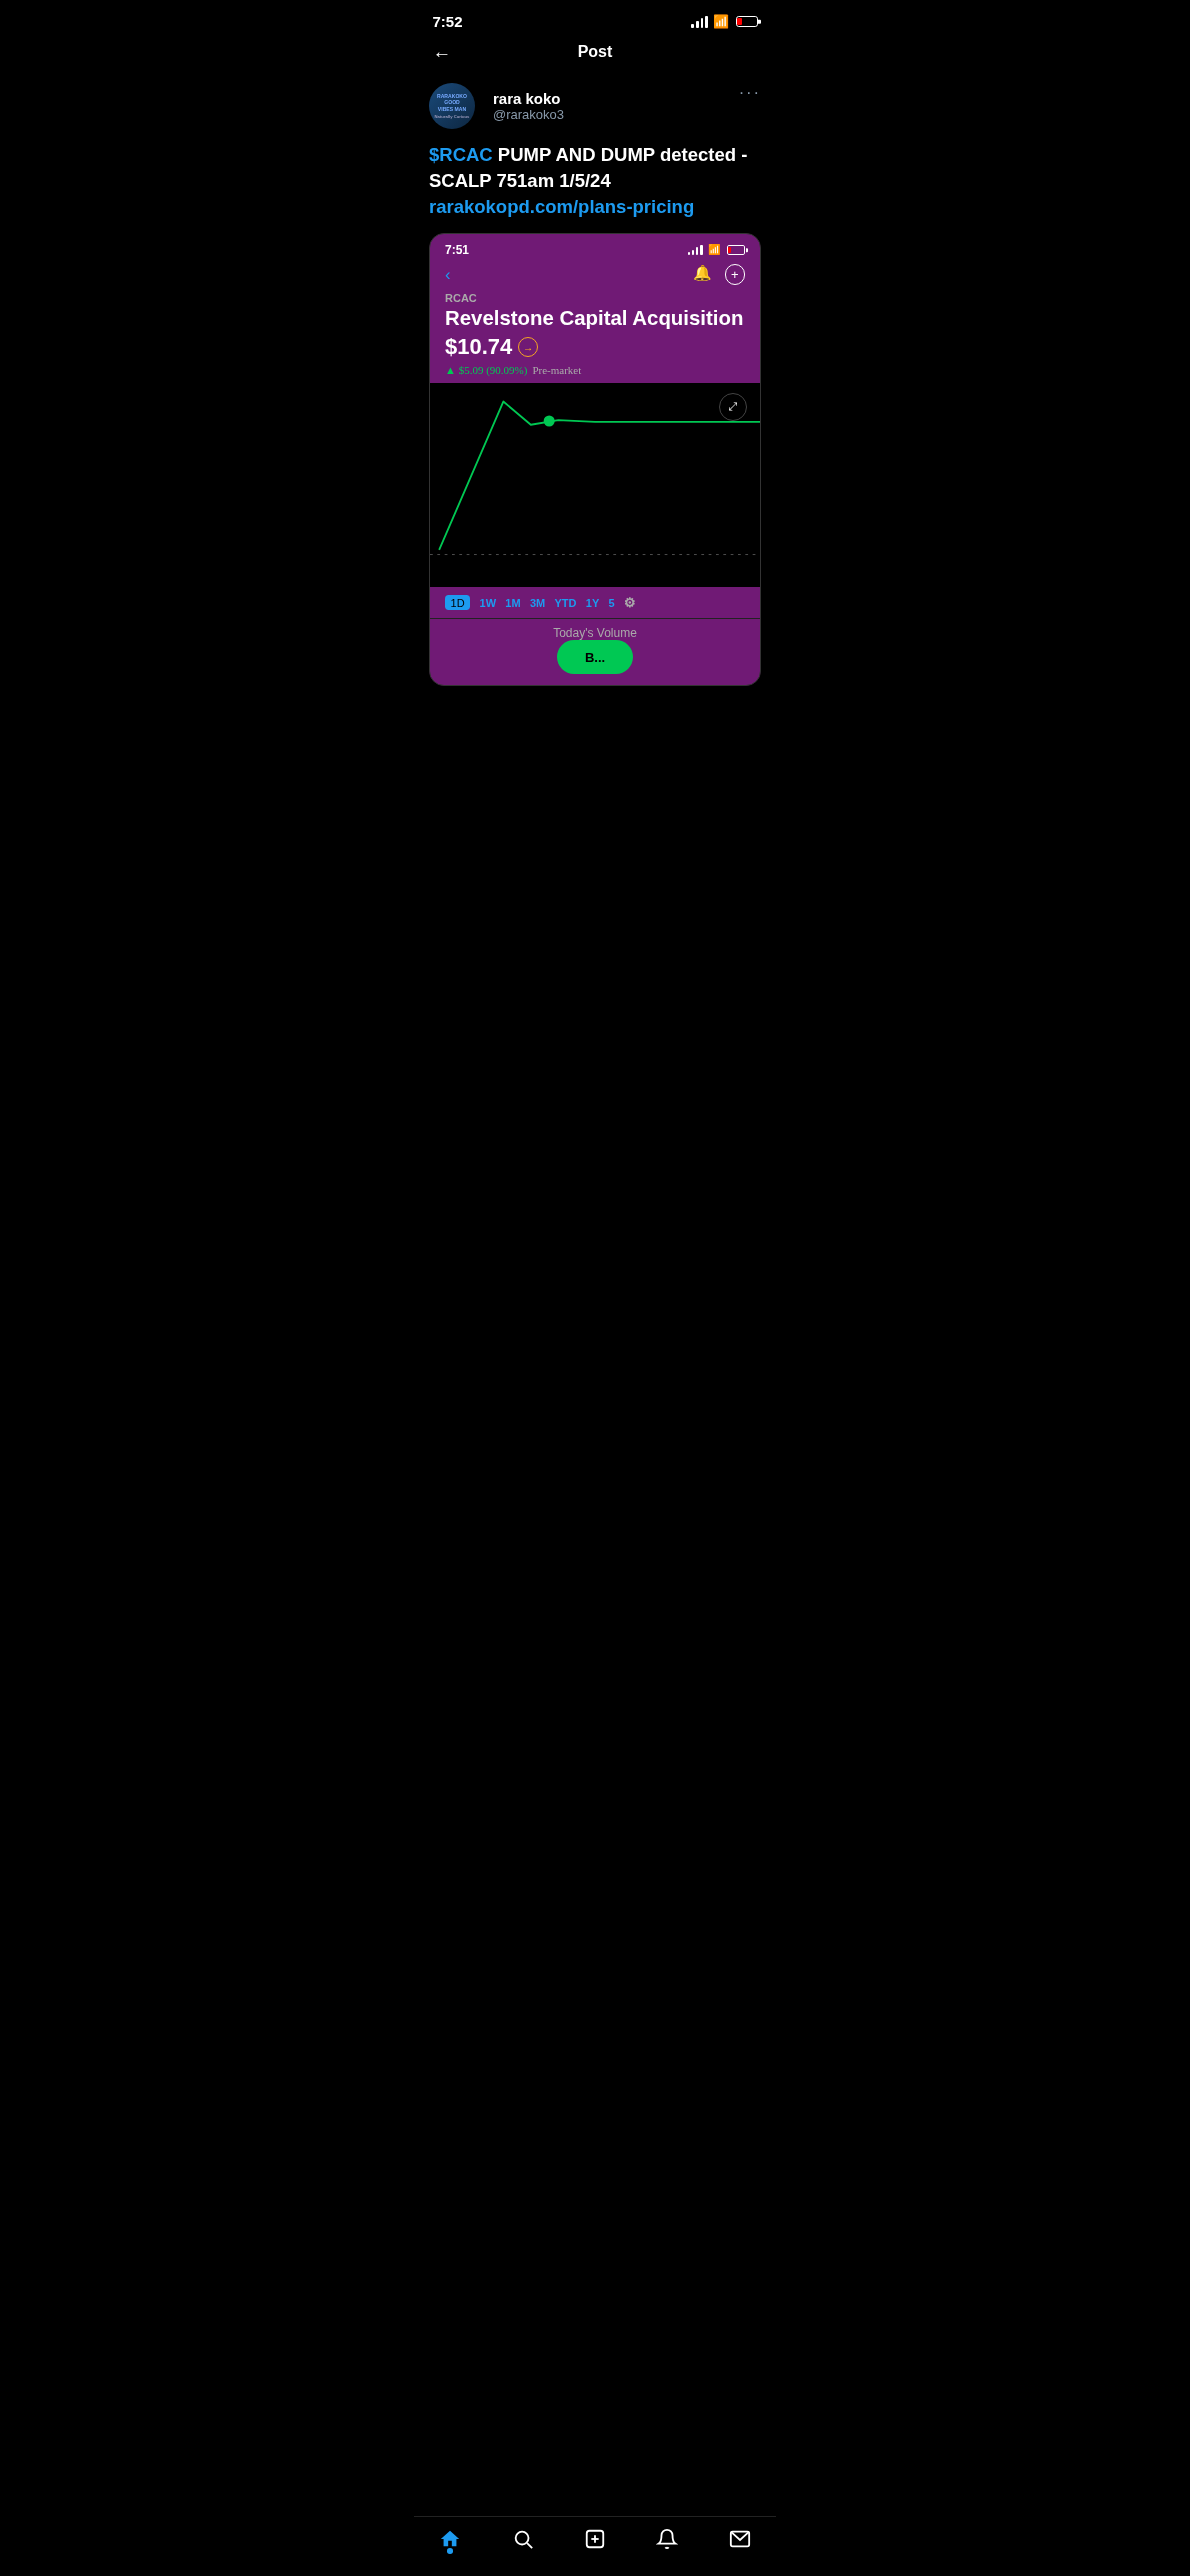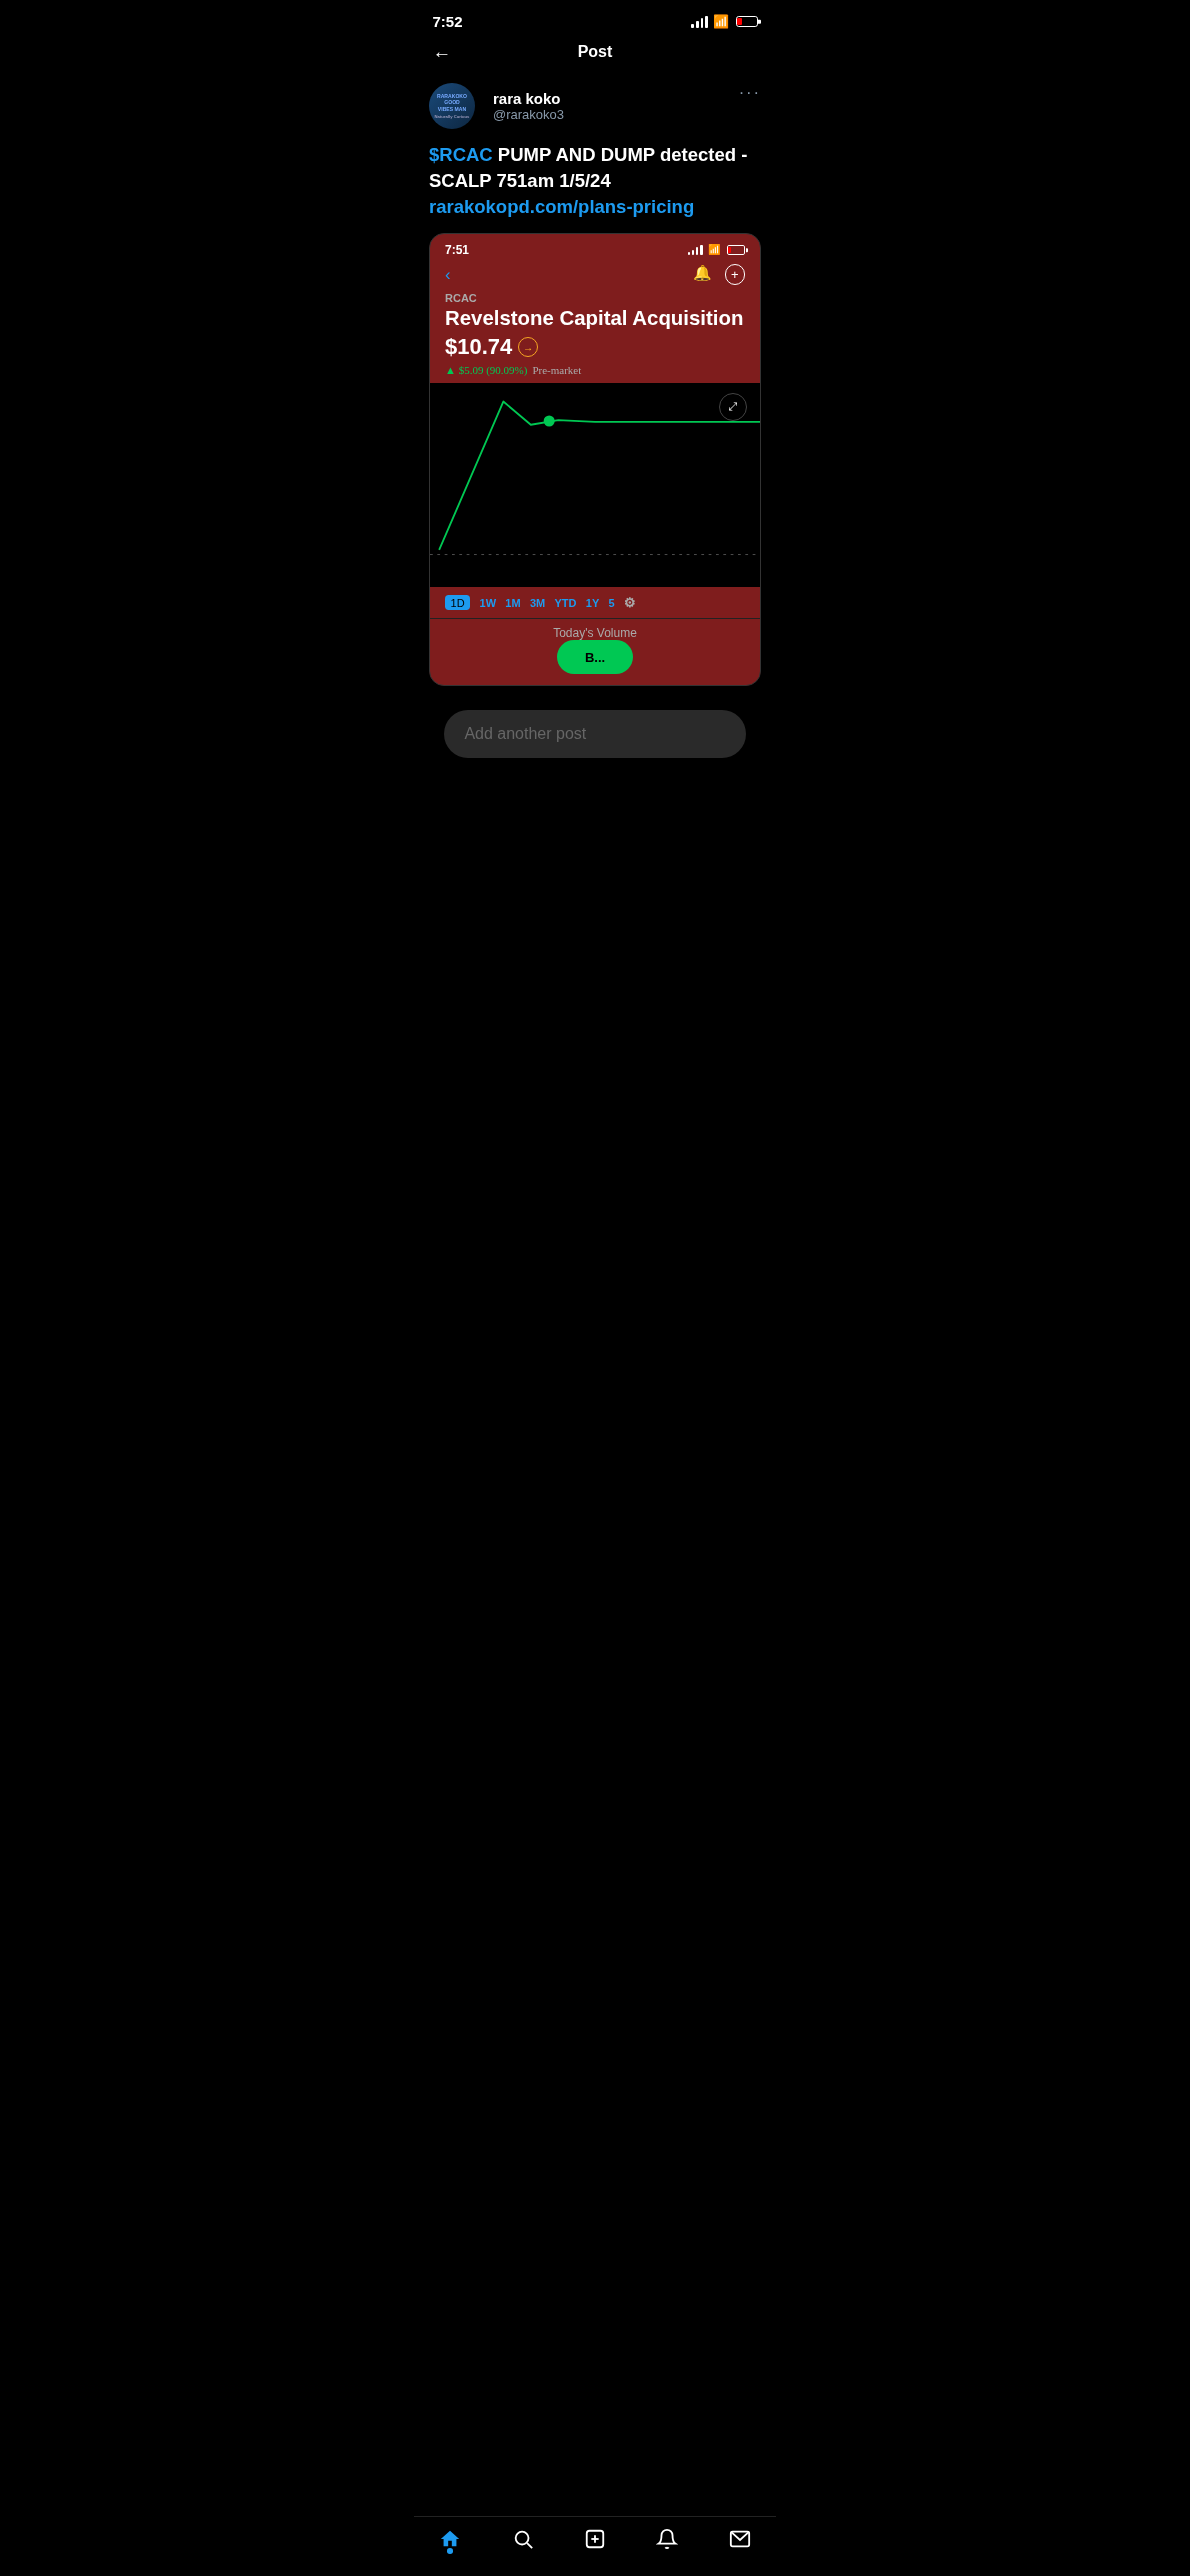--- a/index.html
+++ b/index.html
@@ -138,23 +138,23 @@
       line-height: 1.4;
       margin-bottom: 13px;
     }
     .ticker { color: #1d9bf0; }
     .link { color: #1d9bf0; }
 
     
     .embedded-screenshot {
       border-radius: 15px;
       overflow: hidden;
-      background: #7f1d1d;
+      background: #701a75;
       border: 0.9px solid #333;
-      margin-bottom: 24px;
+      margin-bottom: 15px;
     }
 
     .embed-status-bar {
       display: flex;
       justify-content: space-between;
       align-items: center;
       padding: 9.3px 15px 3.7px;
       font-size: 11px;
       font-weight: 600;
     }
@@ -458,21 +458,20 @@
       <span class="timeframe-gear">⚙</span>
     </div>
 
     <div class="embed-volume-row">
       <span class="embed-volume-label">Today's Volume</span>
       <div class="embed-buy-btn">B...</div>
     </div>
 
   </div>
 
-  <div class="add-post-bar">Add another post</div>
 
 </div>
 
 <div class="spacer-bottom"></div>
 
 <div class="bottom-nav">
 
   <div class="nav-item">
     <svg width="22" height="22" viewBox="0 0 24 24" fill="#1d9bf0">
       <path d="M10 20v-6h4v6h5v-8h3L12 3 2 12h3v8z"></path>

